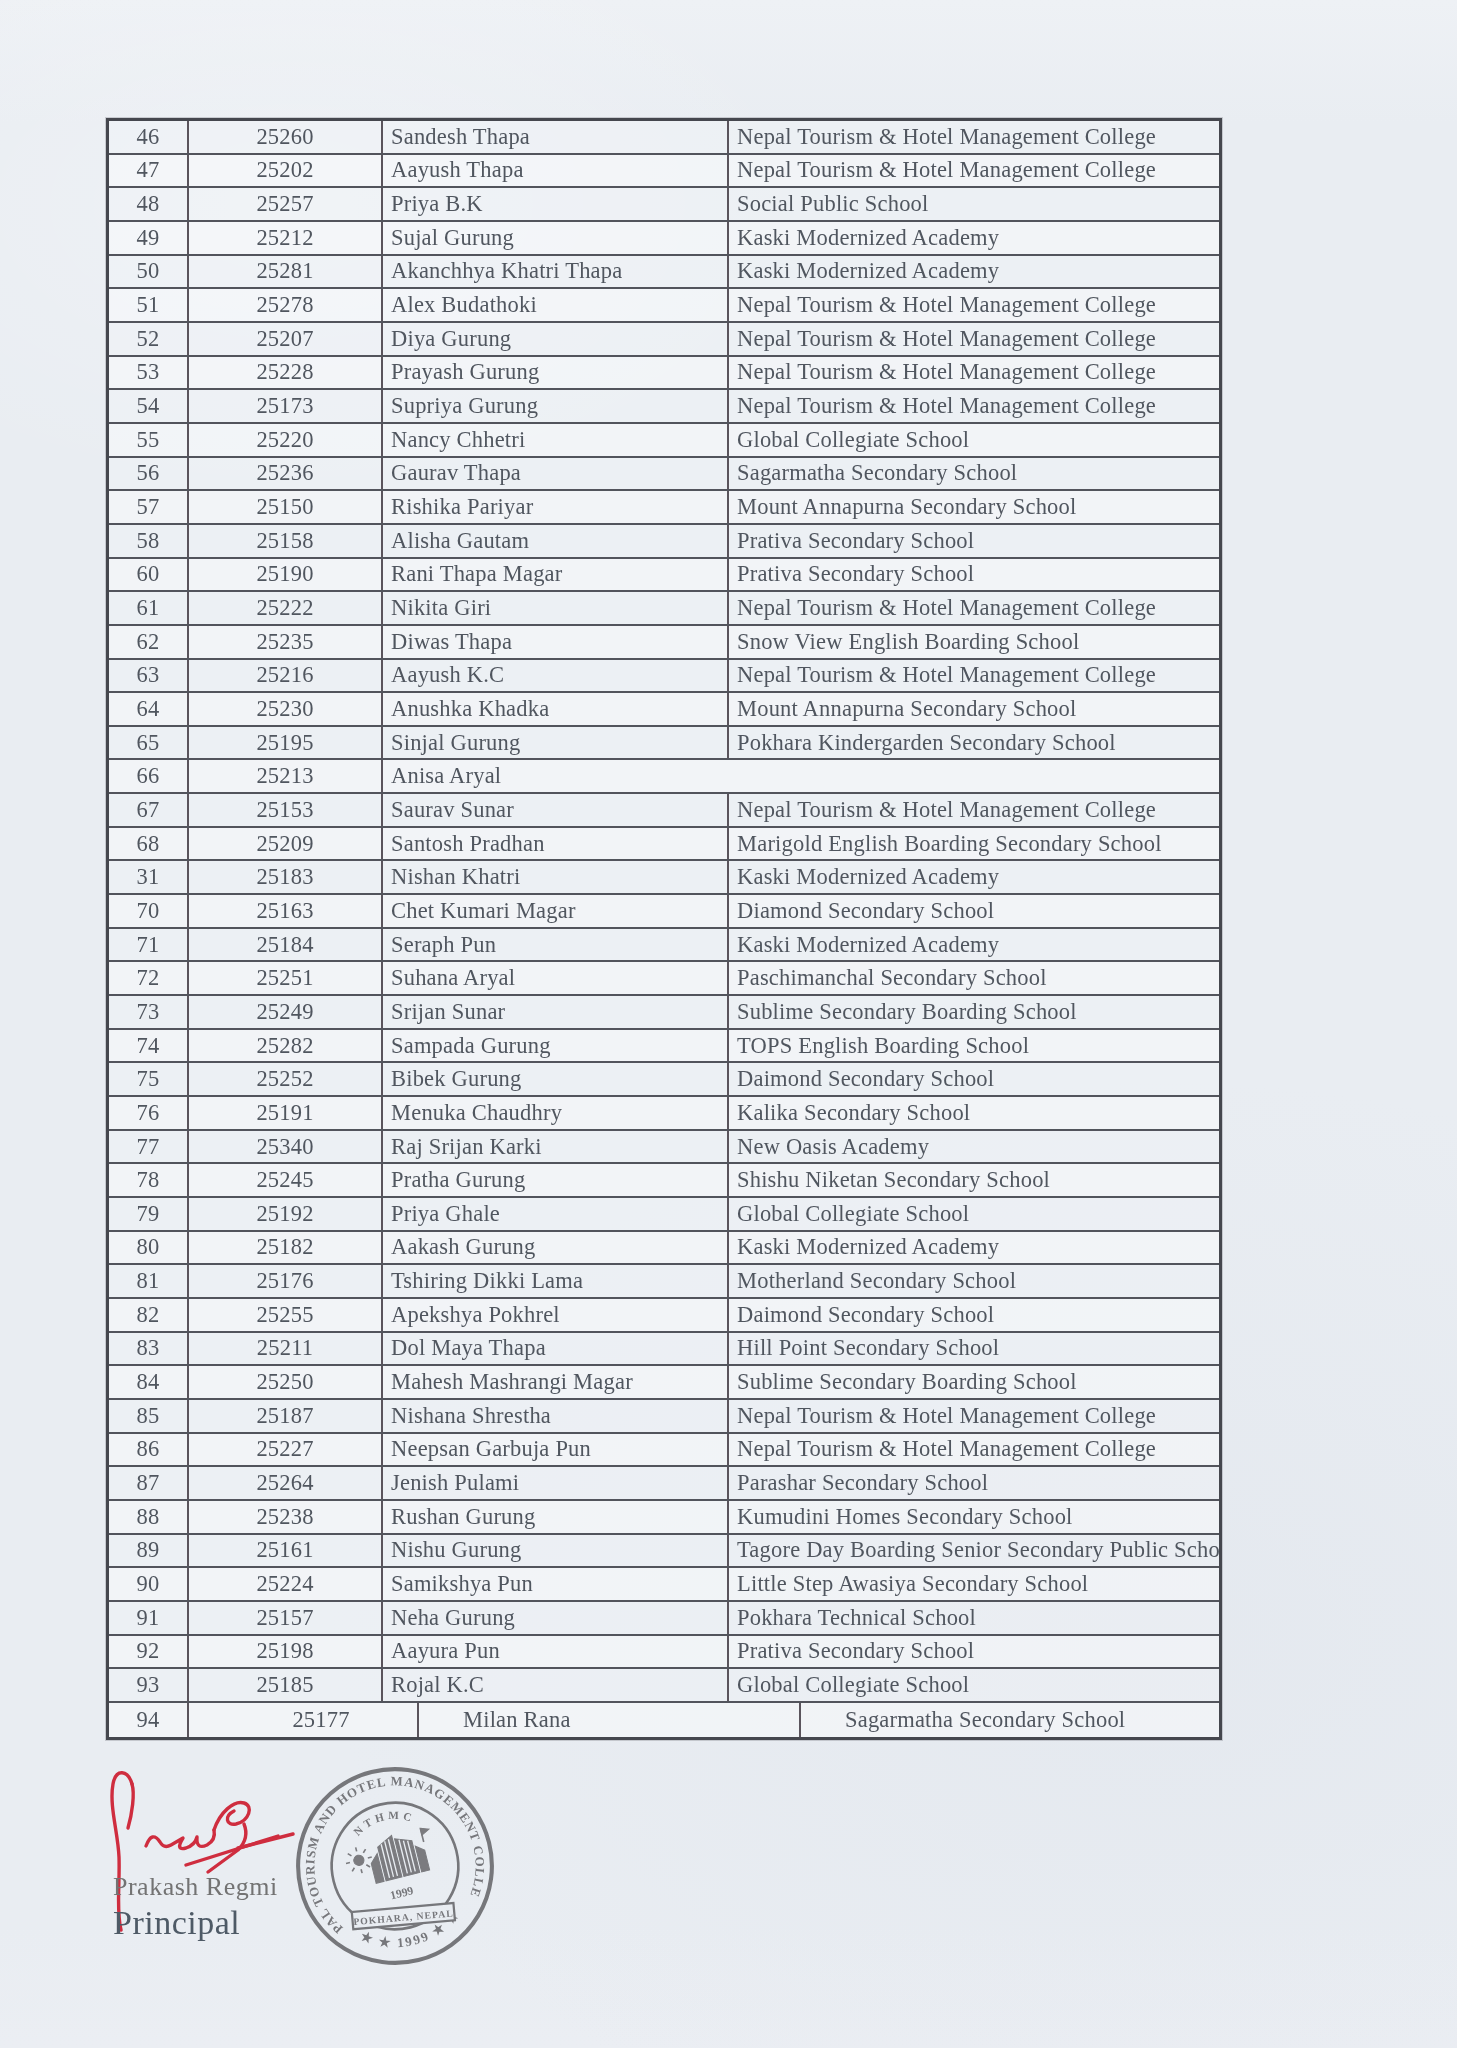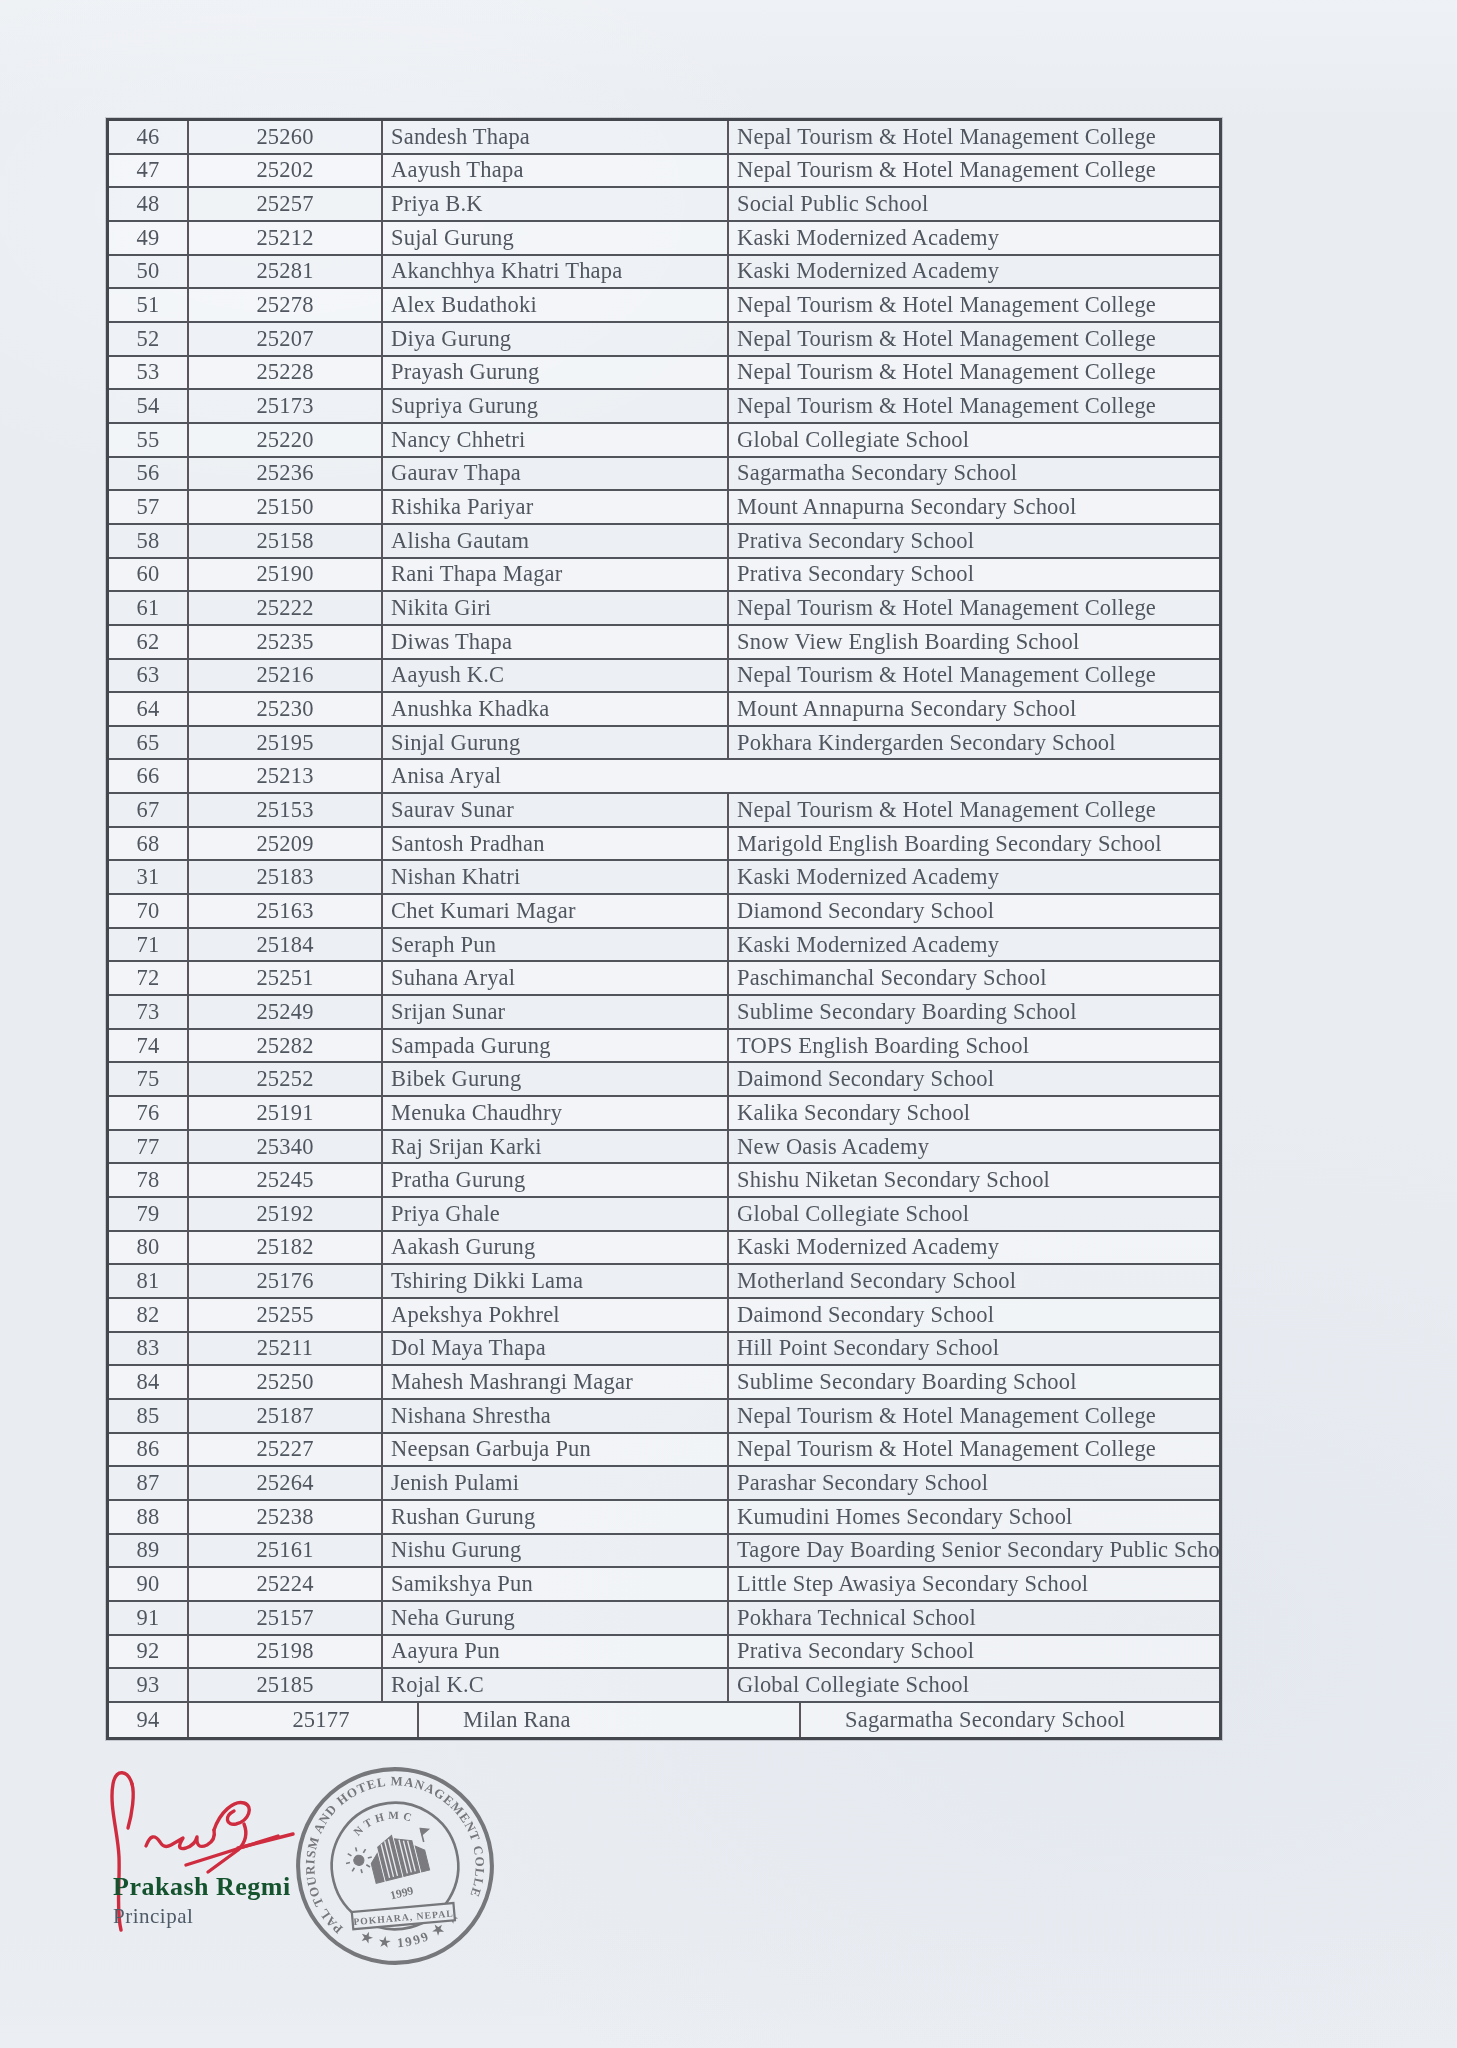--- a/index.html
+++ b/index.html
@@ -40,25 +40,25 @@
     white-space:nowrap;overflow:hidden;
     letter-spacing:.2px;
   }
   .cell:last-child{border-right:none;}
   .cell.c-serial,.cell.c-id{justify-content:center;}
   .cell.c-name,.cell.c-school{padding-left:8px;}
   
   .sig-svg{position:absolute;left:88px;top:1762px;}
   .sig-name{
     position:absolute;left:113px;top:1872px;
-    font-size:26px;color:#14532d;letter-spacing:.5px;font-weight:bold;
+    font-size:26px;color:#737373;letter-spacing:.5px;
   }
   .sig-title{
     position:absolute;left:113px;top:1904px;
-    font-size:21px;color:#4e5a66;letter-spacing:.5px;
+    font-size:34px;color:#4e5a66;letter-spacing:.5px;
   }
   
   .stamp{
     position:absolute;left:293px;top:1764px;width:204px;height:204px;
     transform:rotate(-14deg);
     opacity:.88;
   }
   .stamp text{fill:#67676b;font-family:"Liberation Serif",serif;font-weight:bold;}
 </style>
 </head>

